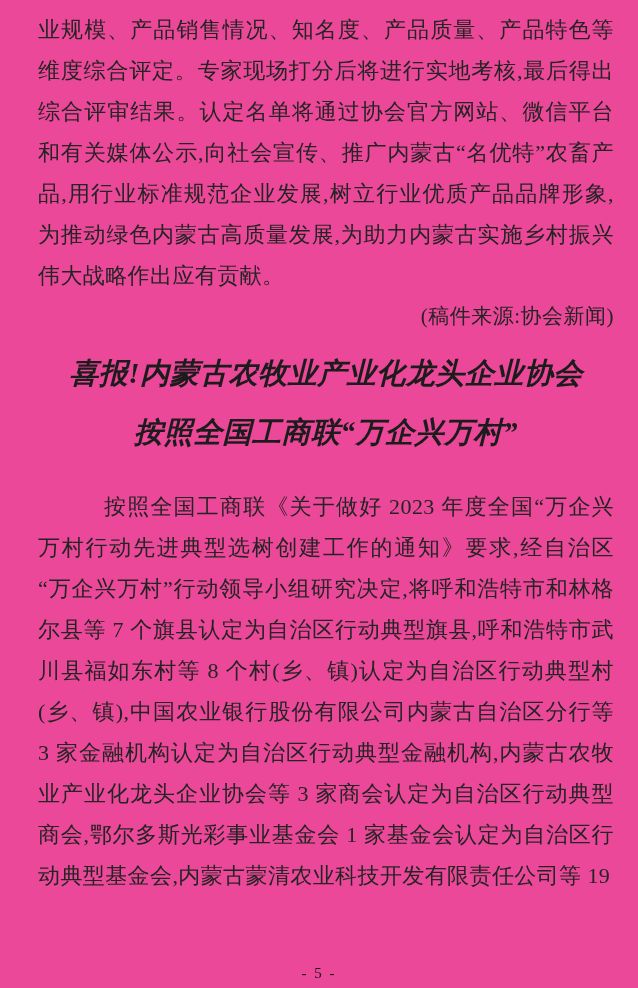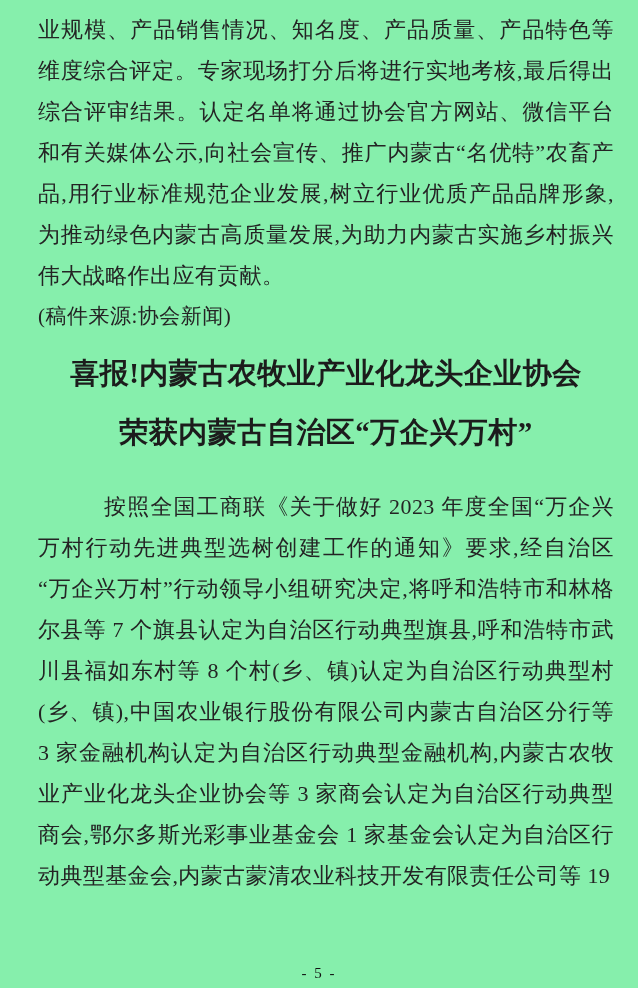--- a/index.html
+++ b/index.html
@@ -11,45 +11,47 @@
     width: 638px;
     height: 988px;
     position: relative;
     overflow: hidden;
     font-family: "Liberation Serif", "DejaVu Serif", serif;
     color: #242424;
   }
   .page {
     position: absolute;
     inset: 0;
-    background: #86efac;
+    background: #ec4899;
   }
   .content {
     position: absolute;
     top: 9px;
     left: 38px;
     right: 24px;
   }
   .body-text {
     font-size: 22px;
     line-height: 41px;
     letter-spacing: 0.4px;
     text-align: justify;
     text-justify: inter-ideograph;
     margin: 0;
     word-break: break-all;
   }
   .source-note {
     font-size: 21px;
     line-height: 41px;
     letter-spacing: 0.5px;
+    text-align: right;
     margin: 0;
   }
   .article-title {
     margin-top: 7px;
+    font-style: italic;
   }
   .title-line {
     font-size: 29px;
     font-weight: bold;
     line-height: 59px;
     text-align: center;
     letter-spacing: 0.5px;
     color: #1c1c1c;
   }
   .second-paragraph {
@@ -73,21 +75,21 @@
 
 <div class="page">
   <div class="content">
 
     <p class="body-text">业规模、产品销售情况、知名度、产品质量、产品特色等维度综合评定。专家现场打分后将进行实地考核,最后得出综合评审结果。认定名单将通过协会官方网站、微信平台和有关媒体公示,向社会宣传、推广内蒙古“名优特”农畜产品,用行业标准规范企业发展,树立行业优质产品品牌形象,为推动绿色内蒙古高质量发展,为助力内蒙古实施乡村振兴伟大战略作出应有贡献。</p>
 
     <p class="source-note">(稿件来源:协会新闻)</p>
 
     <div class="article-title">
       <div class="title-line">喜报!内蒙古农牧业产业化龙头企业协会</div>
-      <div class="title-line">荣获内蒙古自治区“万企兴万村”</div>
+      <div class="title-line">按照全国工商联“万企兴万村”</div>
     </div>
 
     <p class="body-text second-paragraph">按照全国工商联《关于做好 2023 年度全国“万企兴万村行动先进典型选树创建工作的通知》要求,经自治区“万企兴万村”行动领导小组研究决定,将呼和浩特市和林格尔县等 7 个旗县认定为自治区行动典型旗县,呼和浩特市武川县福如东村等 8 个村(乡、镇)认定为自治区行动典型村(乡、镇),中国农业银行股份有限公司内蒙古自治区分行等 3 家金融机构认定为自治区行动典型金融机构,内蒙古农牧业产业化龙头企业协会等 3 家商会认定为自治区行动典型商会,鄂尔多斯光彩事业基金会 1 家基金会认定为自治区行动典型基金会,内蒙古蒙清农业科技开发有限责任公司等 19</p>
 
   </div>
 
   <div class="page-footer">- 5 -</div>
 </div>
 
 </body></html>

